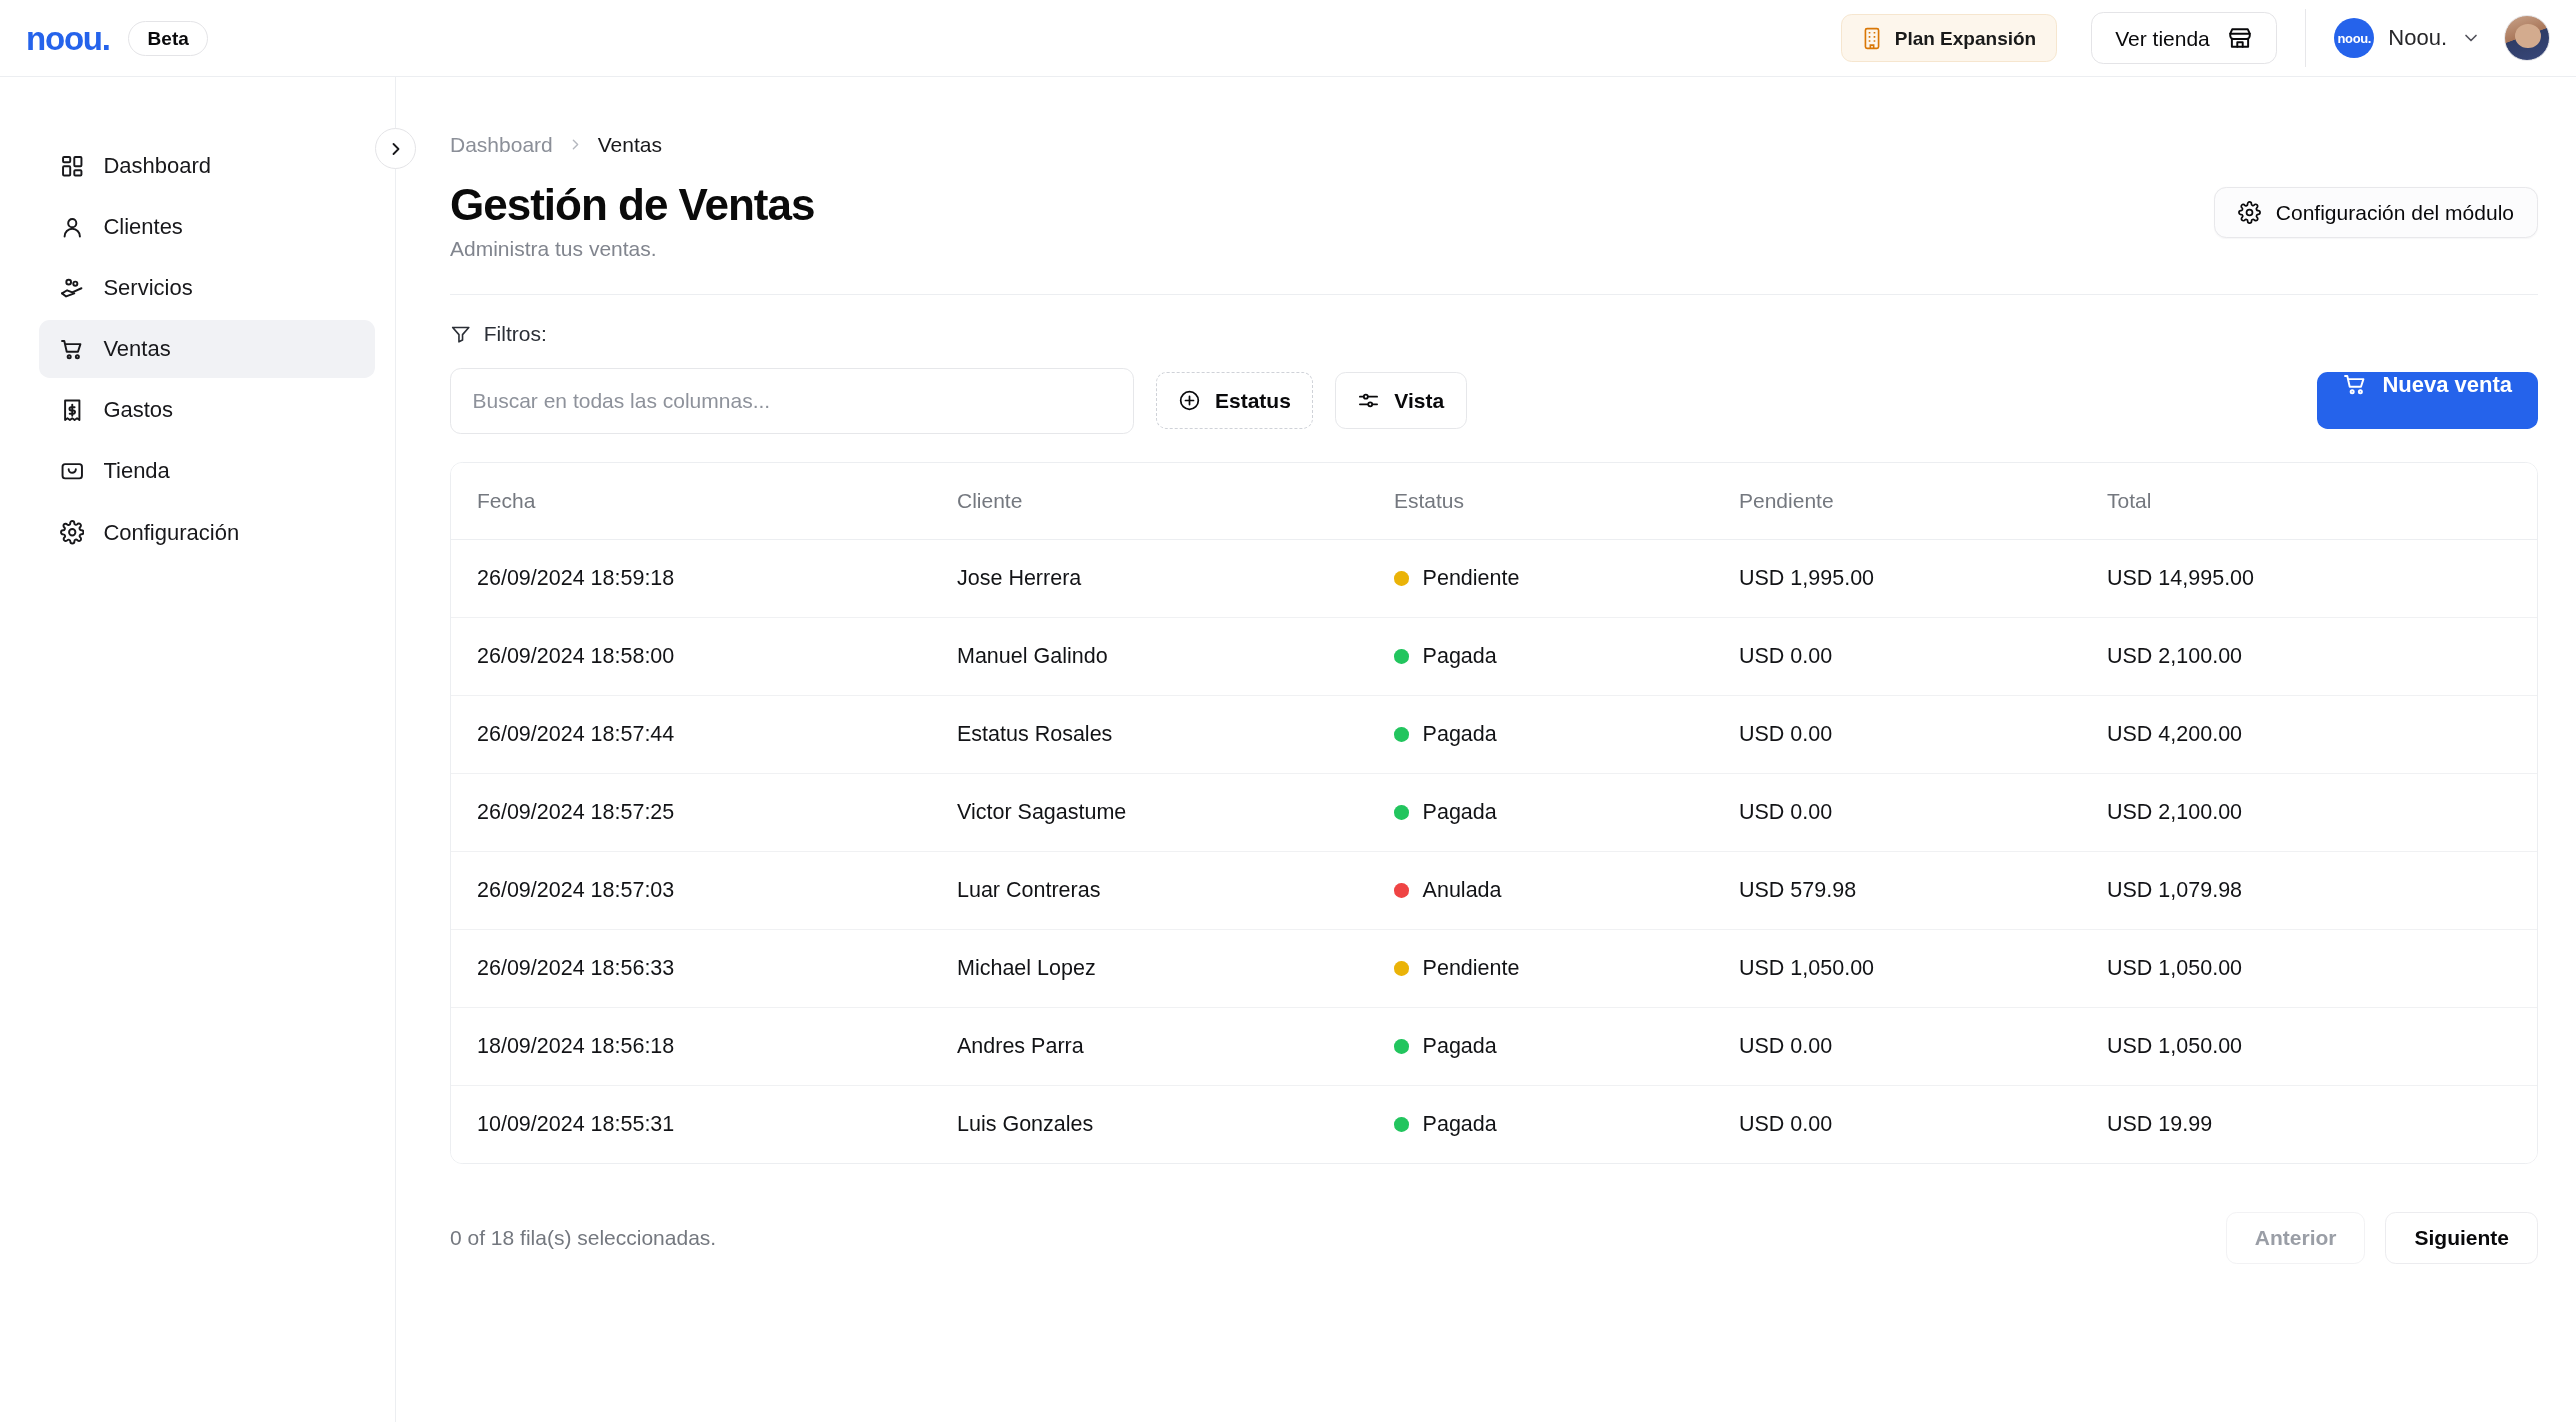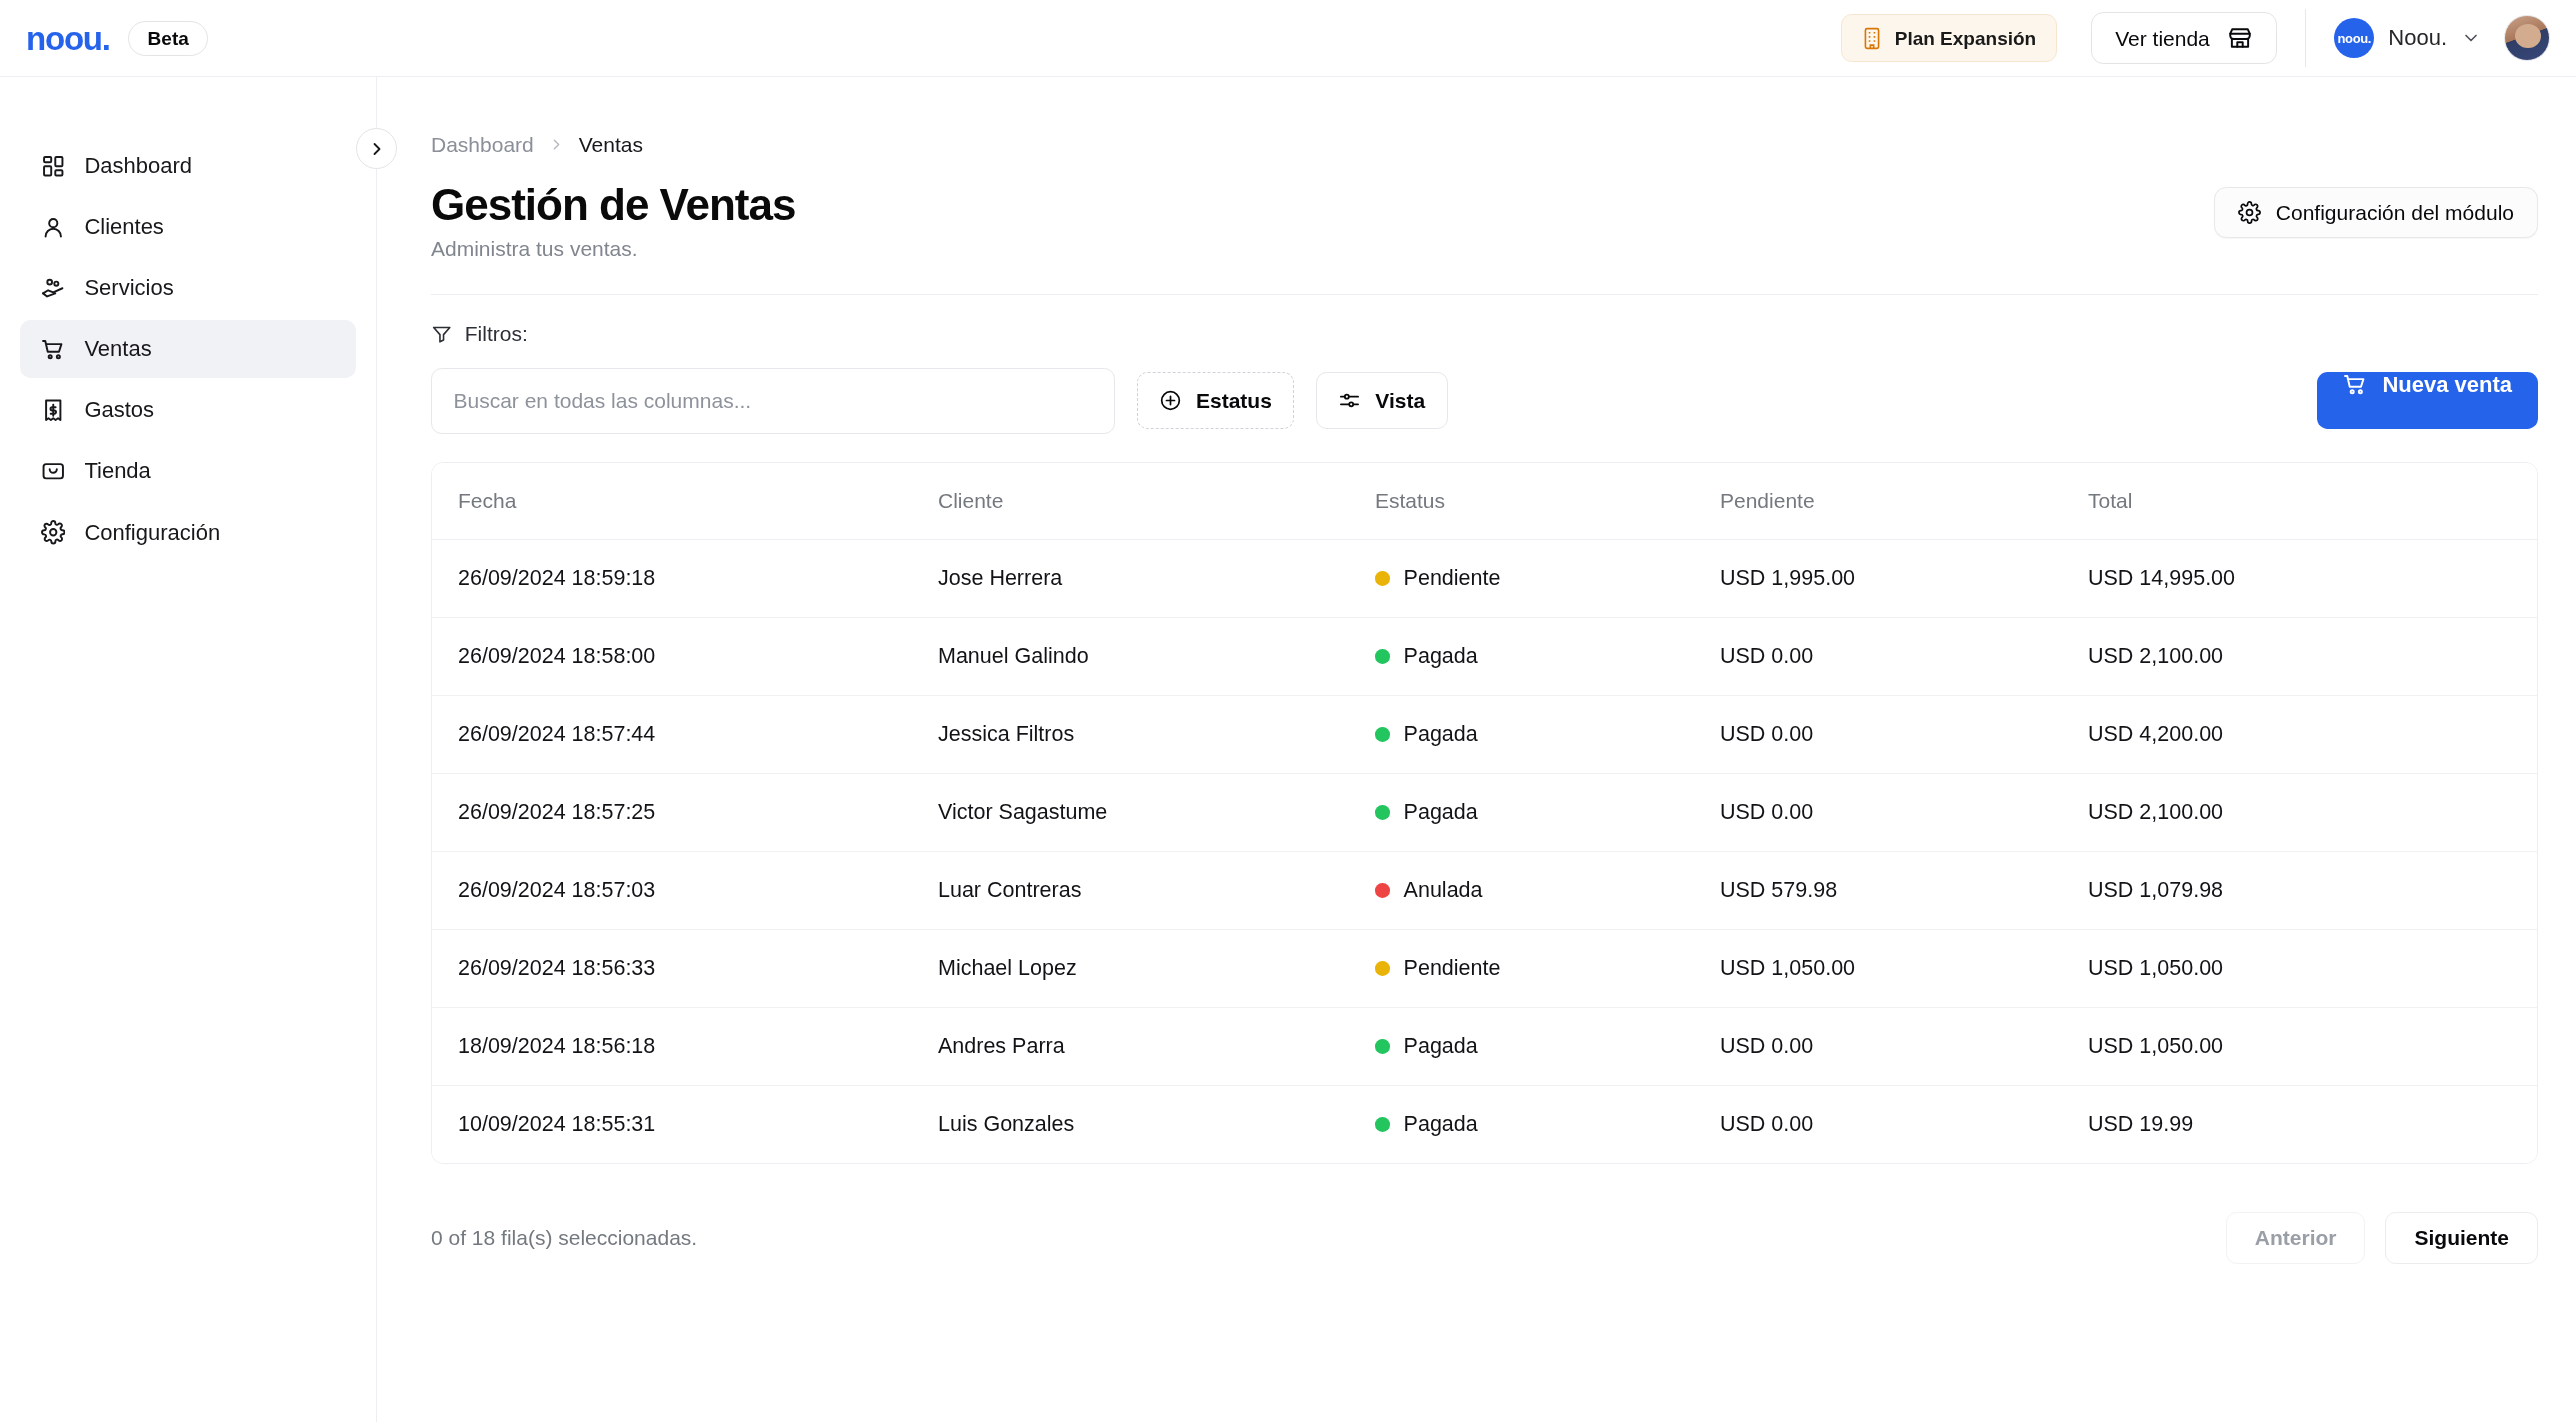--- a/index.html
+++ b/index.html
@@ -65,21 +65,21 @@
     border: 1.5px solid #e7e7ea; flex: 0 0 46px;
     position: relative; overflow: hidden;
   }
   .avatar::after{
     content:""; position:absolute; left:10px; top:7.7px;
     width:26px; height:24.5px; border-radius:50%;
     background:#d3ab8e;
   }
 
   
-  .body { flex: 1; display: flex; min-height: 0; }
+  .body { flex: 1; display: flex; min-height: 0; margin-left: 19px; }
 
   
   .sidebar {
     width: 377px; flex: 0 0 377px;
     border-right: 1.5px solid #eceef1;
     padding-top: 60px; background: #fff;
     position: relative;
   }
   .collapse-btn {
     position: absolute; right: -21px; top: 51px;
@@ -441,21 +441,21 @@
                   <span class="status">
                     <span class="dot" style="background: rgb(34, 197, 94);"></span>
                     <span>Pagada</span>
                   </span>
                 </td>
                 <td class="c-pend">USD 0.00</td>
                 <td class="c-total">USD 2,100.00</td>
               </tr>
               <tr>
                 <td class="c-fecha">26/09/2024 18:57:44</td>
-                <td class="c-cliente">Jessica Filtros</td>
+                <td class="c-cliente">Estatus Rosales</td>
                 <td class="c-estatus">
                   <span class="status">
                     <span class="dot" style="background: rgb(34, 197, 94);"></span>
                     <span>Pagada</span>
                   </span>
                 </td>
                 <td class="c-pend">USD 0.00</td>
                 <td class="c-total">USD 4,200.00</td>
               </tr>
               <tr>

